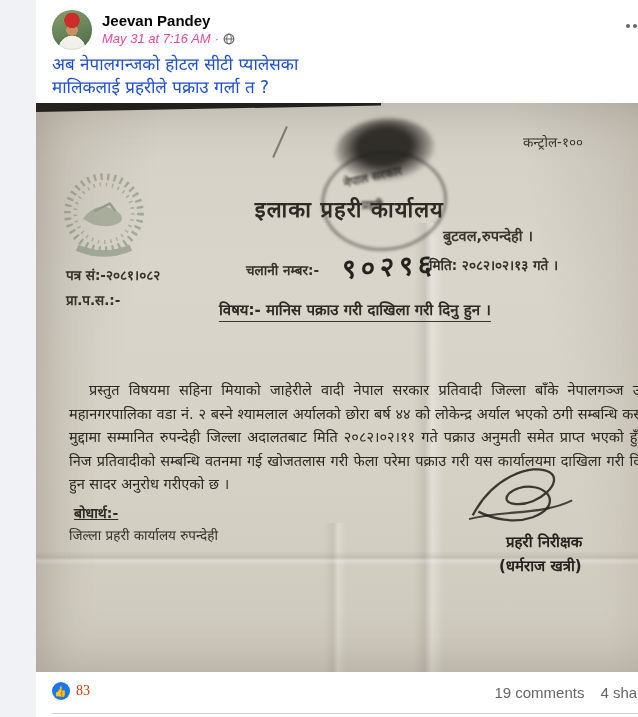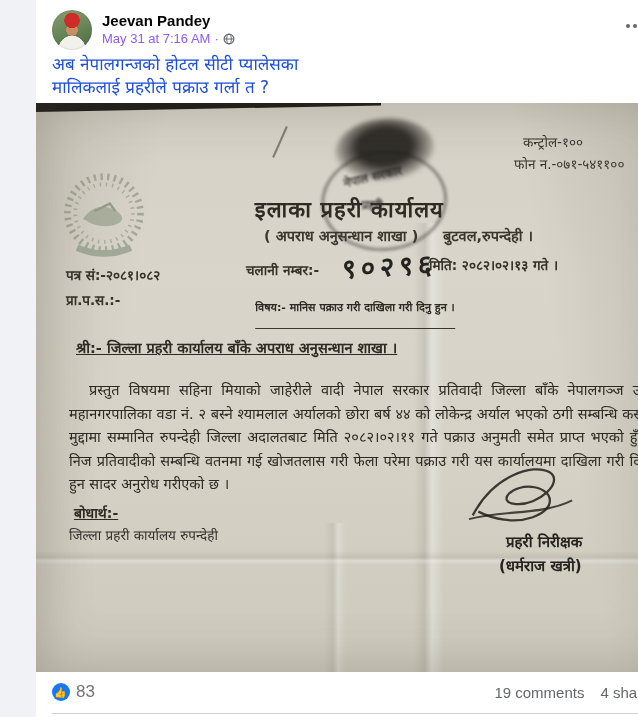--- a/index.html
+++ b/index.html
@@ -9,21 +9,21 @@
   
   .hdr { position:absolute; top:0; left:0; right:0; height:55px; }
   .avatar { position:absolute; left:16px; top:10px; width:40px; height:40px; border-radius:50%;
     background:
       radial-gradient(circle at 50% 26%, #cf2b28 0 21%, transparent 22%),
       radial-gradient(circle at 50% 50%, #c78f63 0 20%, transparent 21%),
       radial-gradient(circle at 50% 98%, #f1f0ea 0 30%, transparent 31%),
       linear-gradient(160deg,#88a06f,#5c7a50 70%,#4c6a42);
     box-shadow: inset 0 0 0 1px rgba(0,0,0,.08); cursor:pointer; }
   .author { position:absolute; left:66px; top:12px; font-size:15px; font-weight:bold; color:#050505; cursor:pointer; }
-  .meta { position:absolute; left:66px; top:31px; font-size:13px; color:#8b5cf6; display:flex; align-items:center; gap:4px; }
+  .meta { position:absolute; left:66px; top:31px; font-size:13px; color:#ec4899; display:flex; align-items:center; gap:4px;font-style:italic; }
   .globe { width:12px; height:12px; display:inline-block; }
   .dots { position:absolute; right:22px; top:18px; display:flex; gap:3px; padding:6px; cursor:pointer; }
   .dots i { width:4px; height:4px; border-radius:50%; background:#65676B; display:block; }
 
   
   .post-text { position:absolute; left:16px; top:53px; width:600px; font-size:17px; line-height:23px; color:#1d4ed8; font-family:"DejaVu Sans",sans-serif; }
 
   
   .photo { position:absolute; left:0; top:103px; width:638px; height:569px; overflow:hidden; cursor:pointer;
     background:
@@ -49,36 +49,36 @@
   .stamp { position:absolute; left:266px; top:14px; width:160px; height:140px; transform:rotate(-5deg); pointer-events:none; }
   .stamp .blob { position:absolute; left:36px; top:2px; width:100px; height:62px; border-radius:50%;
     background:radial-gradient(ellipse at 50% 45%, rgba(25,23,20,.88) 0 38%, rgba(25,23,20,.35) 62%, transparent 75%); filter:blur(2px); }
   .stamp .ring { position:absolute; left:18px; top:34px; width:126px; height:100px; border-radius:50%;
     border:3px solid rgba(35,32,28,.45); filter:blur(1.6px); }
   .stamp .st { position:absolute; font-size:12px; font-weight:bold; color:rgba(25,23,20,.78); filter:blur(.8px); }
   .title { font-size:22px; font-weight:bold; color:#2e2b24; letter-spacing:1px;text-align:right; }
   .branch,.loc { font-size:14.5px; font-weight:bold; color:#3a372f; }
   .small { font-size:13.5px; font-weight:bold; color:#353229; }
   .hand { font-size:27px; color:#25231f; transform:rotate(-3deg) skewX(-6deg); letter-spacing:5px; font-weight:bold; }
-  .subject { font-size:11px; font-weight:bold; color:#2e2b24; border-bottom:1.5px solid #3a372f; padding-bottom:14px;text-align:center; }
+  .subject { font-size:15px; font-weight:bold; color:#2e2b24; border-bottom:1.5px solid #3a372f; padding-bottom:2px;text-align:center; }
   .addr { font-size:14.5px; font-weight:bold; color:#2e2b24; text-decoration:underline; }
   .bodytxt { position:absolute; left:33px; width:580px; font-size:14.5px; line-height:23.5px; color:#2c2922;
     text-align:justify; text-indent:20px; white-space:normal; }
   .cc { font-size:14px; font-weight:bold; text-decoration:underline; color:#2e2b24; }
   .ccval { font-size:13.5px; color:#34312a; }
   .signer { font-size:15px; font-weight:bold; color:#25231f; }
   .sig { position:absolute; left:428px; top:358px; width:115px; height:75px; }
 
   
   .foot { position:absolute; left:0; top:672px; width:638px; height:45px; background:#fff; }
   .foot .row { position:absolute; left:16px; right:16px; top:8px; height:26px; }
   .like { position:absolute; left:0; top:2px; display:flex; align-items:center; gap:6px; cursor:pointer; }
   .thumb { width:18px; height:18px; border-radius:50%; background:#1877F2; color:#fff; font-size:10px;
     display:flex; align-items:center; justify-content:center; }
-  .cnt { font-size:17px; color:#737373; }
+  .cnt { font-size:14px; color:#c2410c;font-family:Liberation Serif, serif; }
   .right-stats { position:absolute; right:0; top:4px; display:flex; gap:16px; font-size:15px; color:#65676B; }
   .right-stats span { cursor:pointer; }
   .foot .divider { position:absolute; left:16px; right:16px; bottom:3px; height:1px; background:#ced0d4; }
 </style>
 </head>
 <body>
 
 <div class="page">
 
   <div class="hdr">
@@ -121,34 +121,31 @@
     </svg>
 
     <div class="stamp">
       <div class="blob"></div>
       <div class="ring"></div>
       <div class="st" style="left:42px; top:50px; transform:rotate(-8deg);">नेपाल सरकार</div>
       <div class="st" style="left:58px; top:78px; transform:rotate(4deg);">प्रहरी</div>
     </div>
 
     <div class="doc contact" style="left:487px; top:30px;">कन्ट्रोल-१००</div>
-    <div class="doc contact" style="left:478px; top:52px;">फोन न.-०७१-५४११००</div>
 
     <div class="doc title" style="left:50%; top:90px; transform:translateX(-53%);">इलाका प्रहरी कार्यालय</div>
-    <div class="doc branch" style="left:228px; top:122px;">( अपराध अनुसन्धान शाखा )</div>
     <div class="doc loc" style="left:407px; top:122px;">बुटवल,रुपन्देही ।</div>
 
     <div class="doc small" style="left:30px; top:163px;">पत्र सं:-२०८१।०८२</div>
     <div class="doc small" style="left:30px; top:188px;">प्रा.प.स.:-</div>
     <div class="doc small" style="left:210px; top:158px;">चलानी नम्बर:-</div>
     <div class="doc hand" style="left:306px; top:144px;">९०२९६</div>
     <div class="doc small" style="left:393px; top:153px;">मिति: २०८२।०२।१३ गते ।</div>
 
     <div class="doc subject" style="left:50%; top:196px; transform:translateX(-50%);">विषय:- मानिस पक्राउ गरी दाखिला गरी दिनु हुन ।</div>
-    <div class="doc addr" style="left:40px; top:234px;">श्री:- जिल्ला प्रहरी कार्यालय बाँके अपराध अनुसन्धान शाखा ।</div>
 
     <div class="bodytxt" style="top:276px;">प्रस्तुत विषयमा सहिना मियाको जाहेरीले वादी नेपाल सरकार प्रतिवादी जिल्ला बाँके नेपालगञ्ज उप महानगरपालिका वडा नं. २  बस्ने श्यामलाल अर्यालको छोरा  बर्ष ४४ को लोकेन्द्र अर्याल भएको ठगी सम्बन्धि कसूर मुद्दामा सम्मानित रुपन्देही जिल्ला अदालतबाट मिति २०८२।०२।११ गते पक्राउ अनुमती समेत प्राप्त भएको हुँदा निज प्रतिवादीको सम्बन्धि वतनमा गई खोजतलास गरी फेला परेमा पक्राउ गरी यस कार्यालयमा दाखिला गरी दिनु हुन सादर अनुरोध गरीएको छ ।</div>
 
     <div class="doc cc" style="left:38px; top:400px;">बोधार्थ:-</div>
     <div class="doc ccval" style="left:33px; top:423px;text-align:center;">जिल्ला प्रहरी कार्यालय रुपन्देही</div>
 
     <svg class="sig" viewBox="0 0 120 80">
       <path d="M8,58 C30,16 72,2 90,12 C106,22 78,48 54,46 C32,44 50,24 74,28 C94,32 98,50 72,60 C52,67 30,62 14,54" fill="none" stroke="#201d19" stroke-width="2.4" opacity=".85"></path>
       <path d="M4,62 C42,52 82,58 114,42" fill="none" stroke="#201d19" stroke-width="2.2" opacity=".8"></path>
     </svg>

